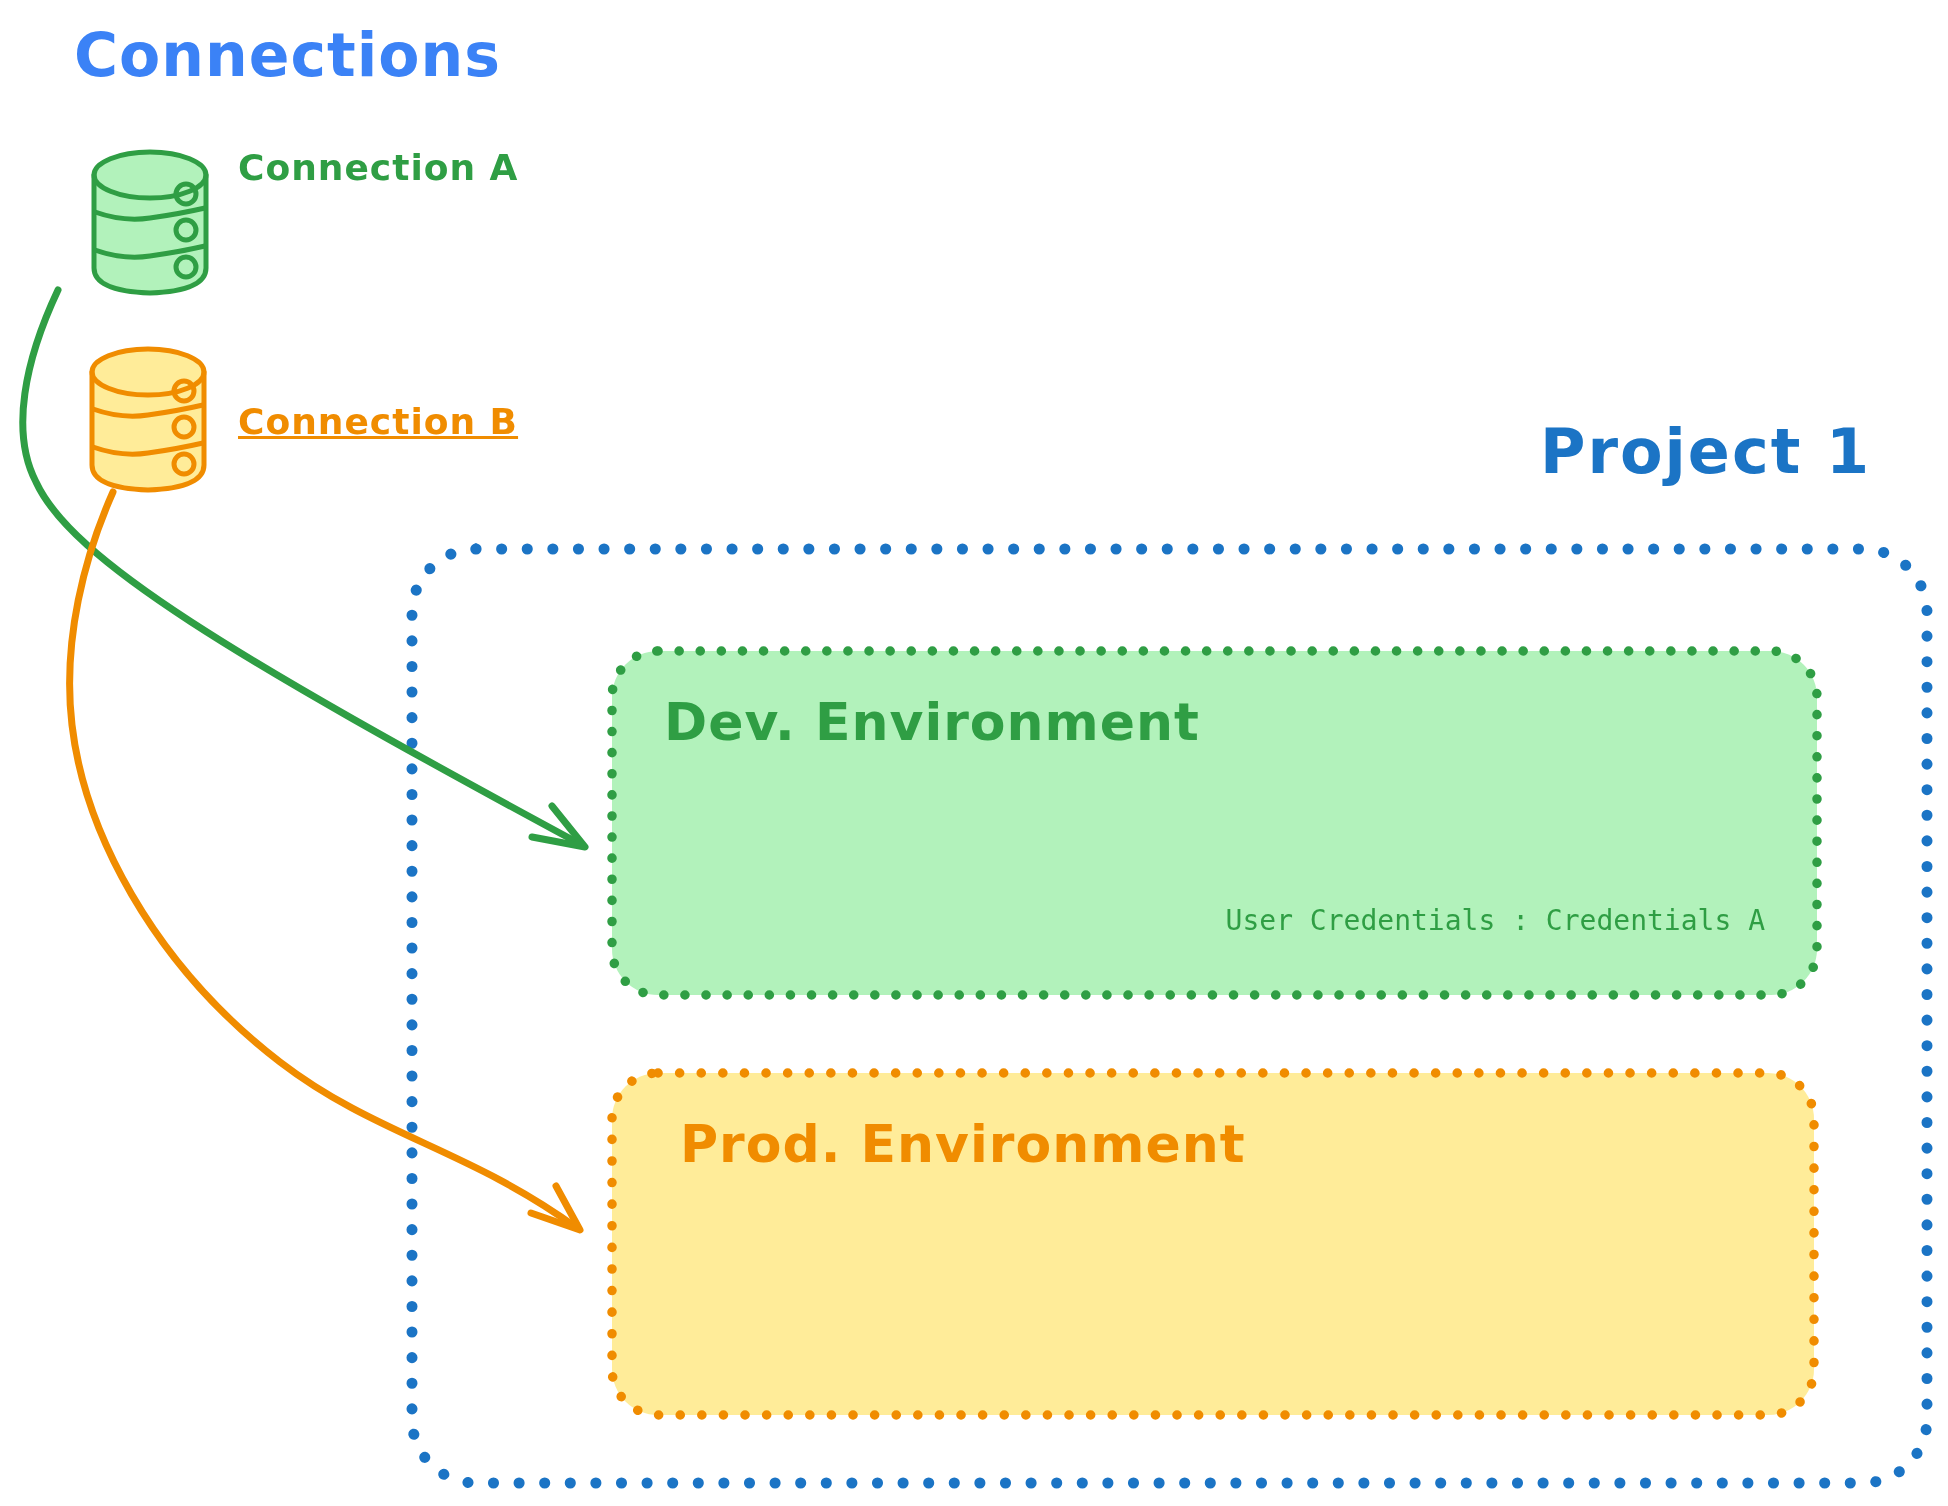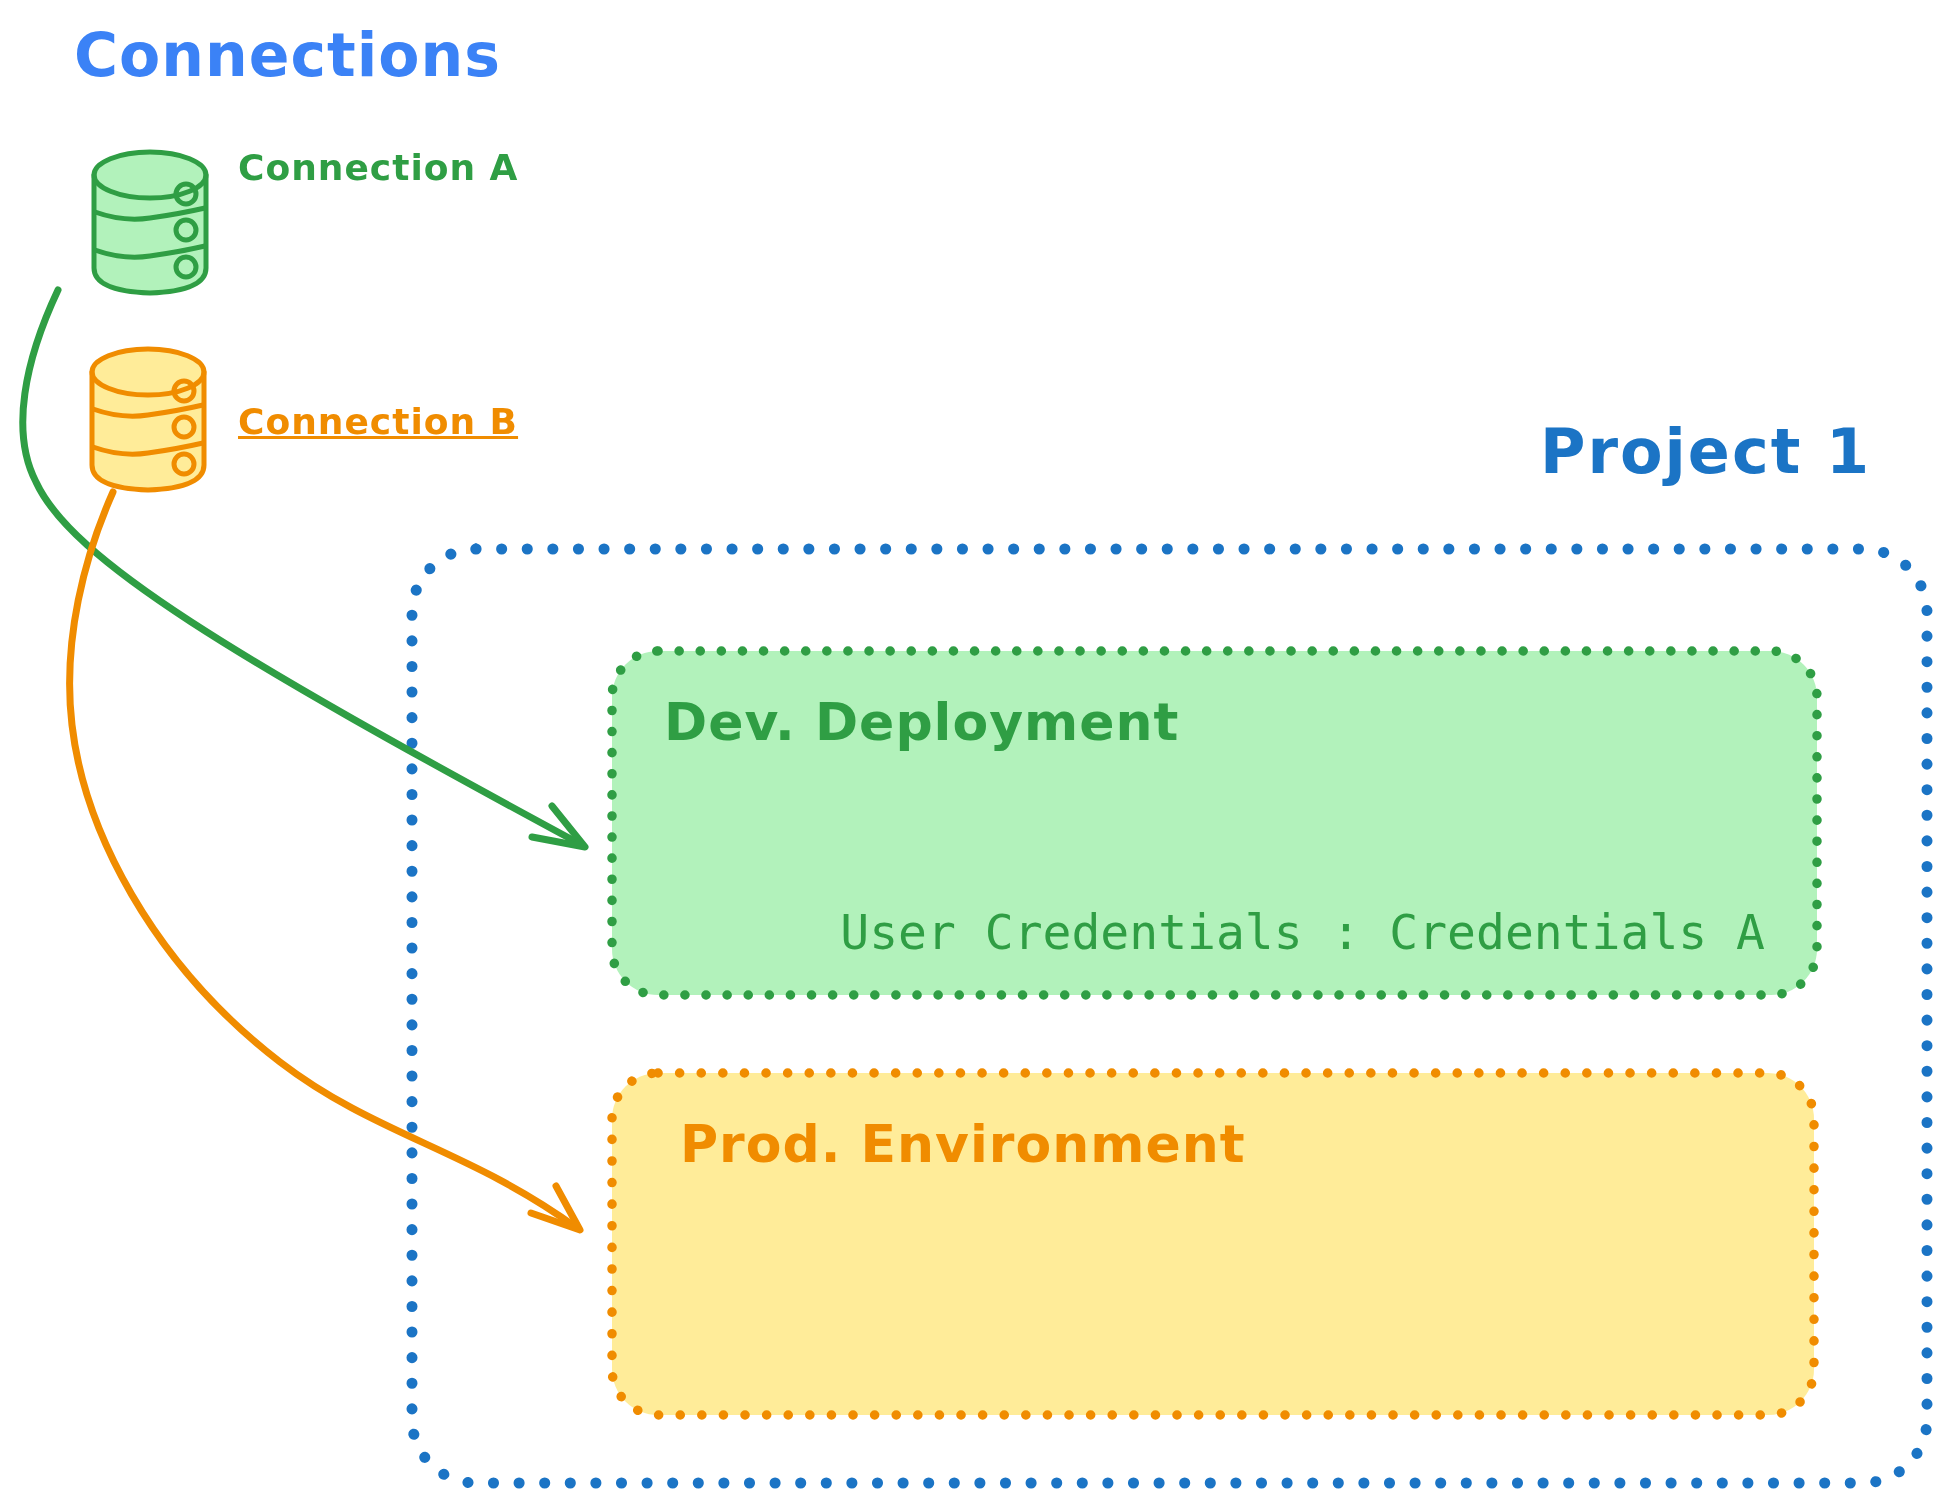--- a/index.html
+++ b/index.html
@@ -29,21 +29,21 @@
     font-size: 62px; font-weight: 700;
     color: #1b74c5; letter-spacing: 2px; text-align: center;
   }
 
   .env-label { font-size: 52px; font-weight: 700; letter-spacing: 1px; }
   .dev-env   { left: 664px; top: 694px;  color: #2f9e44; }
   .prod-env  { left: 680px; top: 1116px; color: #f08c00; text-align: right; }
 
   .cred-label {
     font-family: "DejaVu Sans Mono", monospace;
-    font-size: 48px; font-weight: 500;
+    font-size: 28px; font-weight: 500;
     text-align: right;
   }
   .cred-a { right: 183px; top: 906px;  color: #2f9e44; }
   .cred-b { right: 186px; top: 1326px; color: #f08c00; }
 </style>
 </head>
 <body>
 
 <div class="canvas">
 
@@ -89,20 +89,20 @@
   </svg>
 
   <div class="label title-label">Connections</div>
 
   <div class="label conn-label conn-a">Connection A</div>
 
   <div class="label conn-label conn-b">Connection B</div>
 
   <div class="label project-title">Project 1</div>
 
-  <div class="label env-label dev-env">Dev. Deployment</div>
+  <div class="label env-label dev-env">Dev. Environment</div>
 
   <div class="label cred-label cred-a">User Credentials : Credentials A</div>
 
   <div class="label env-label prod-env">Prod. Environment</div>
 
 
 </div>
 
 </body></html>

